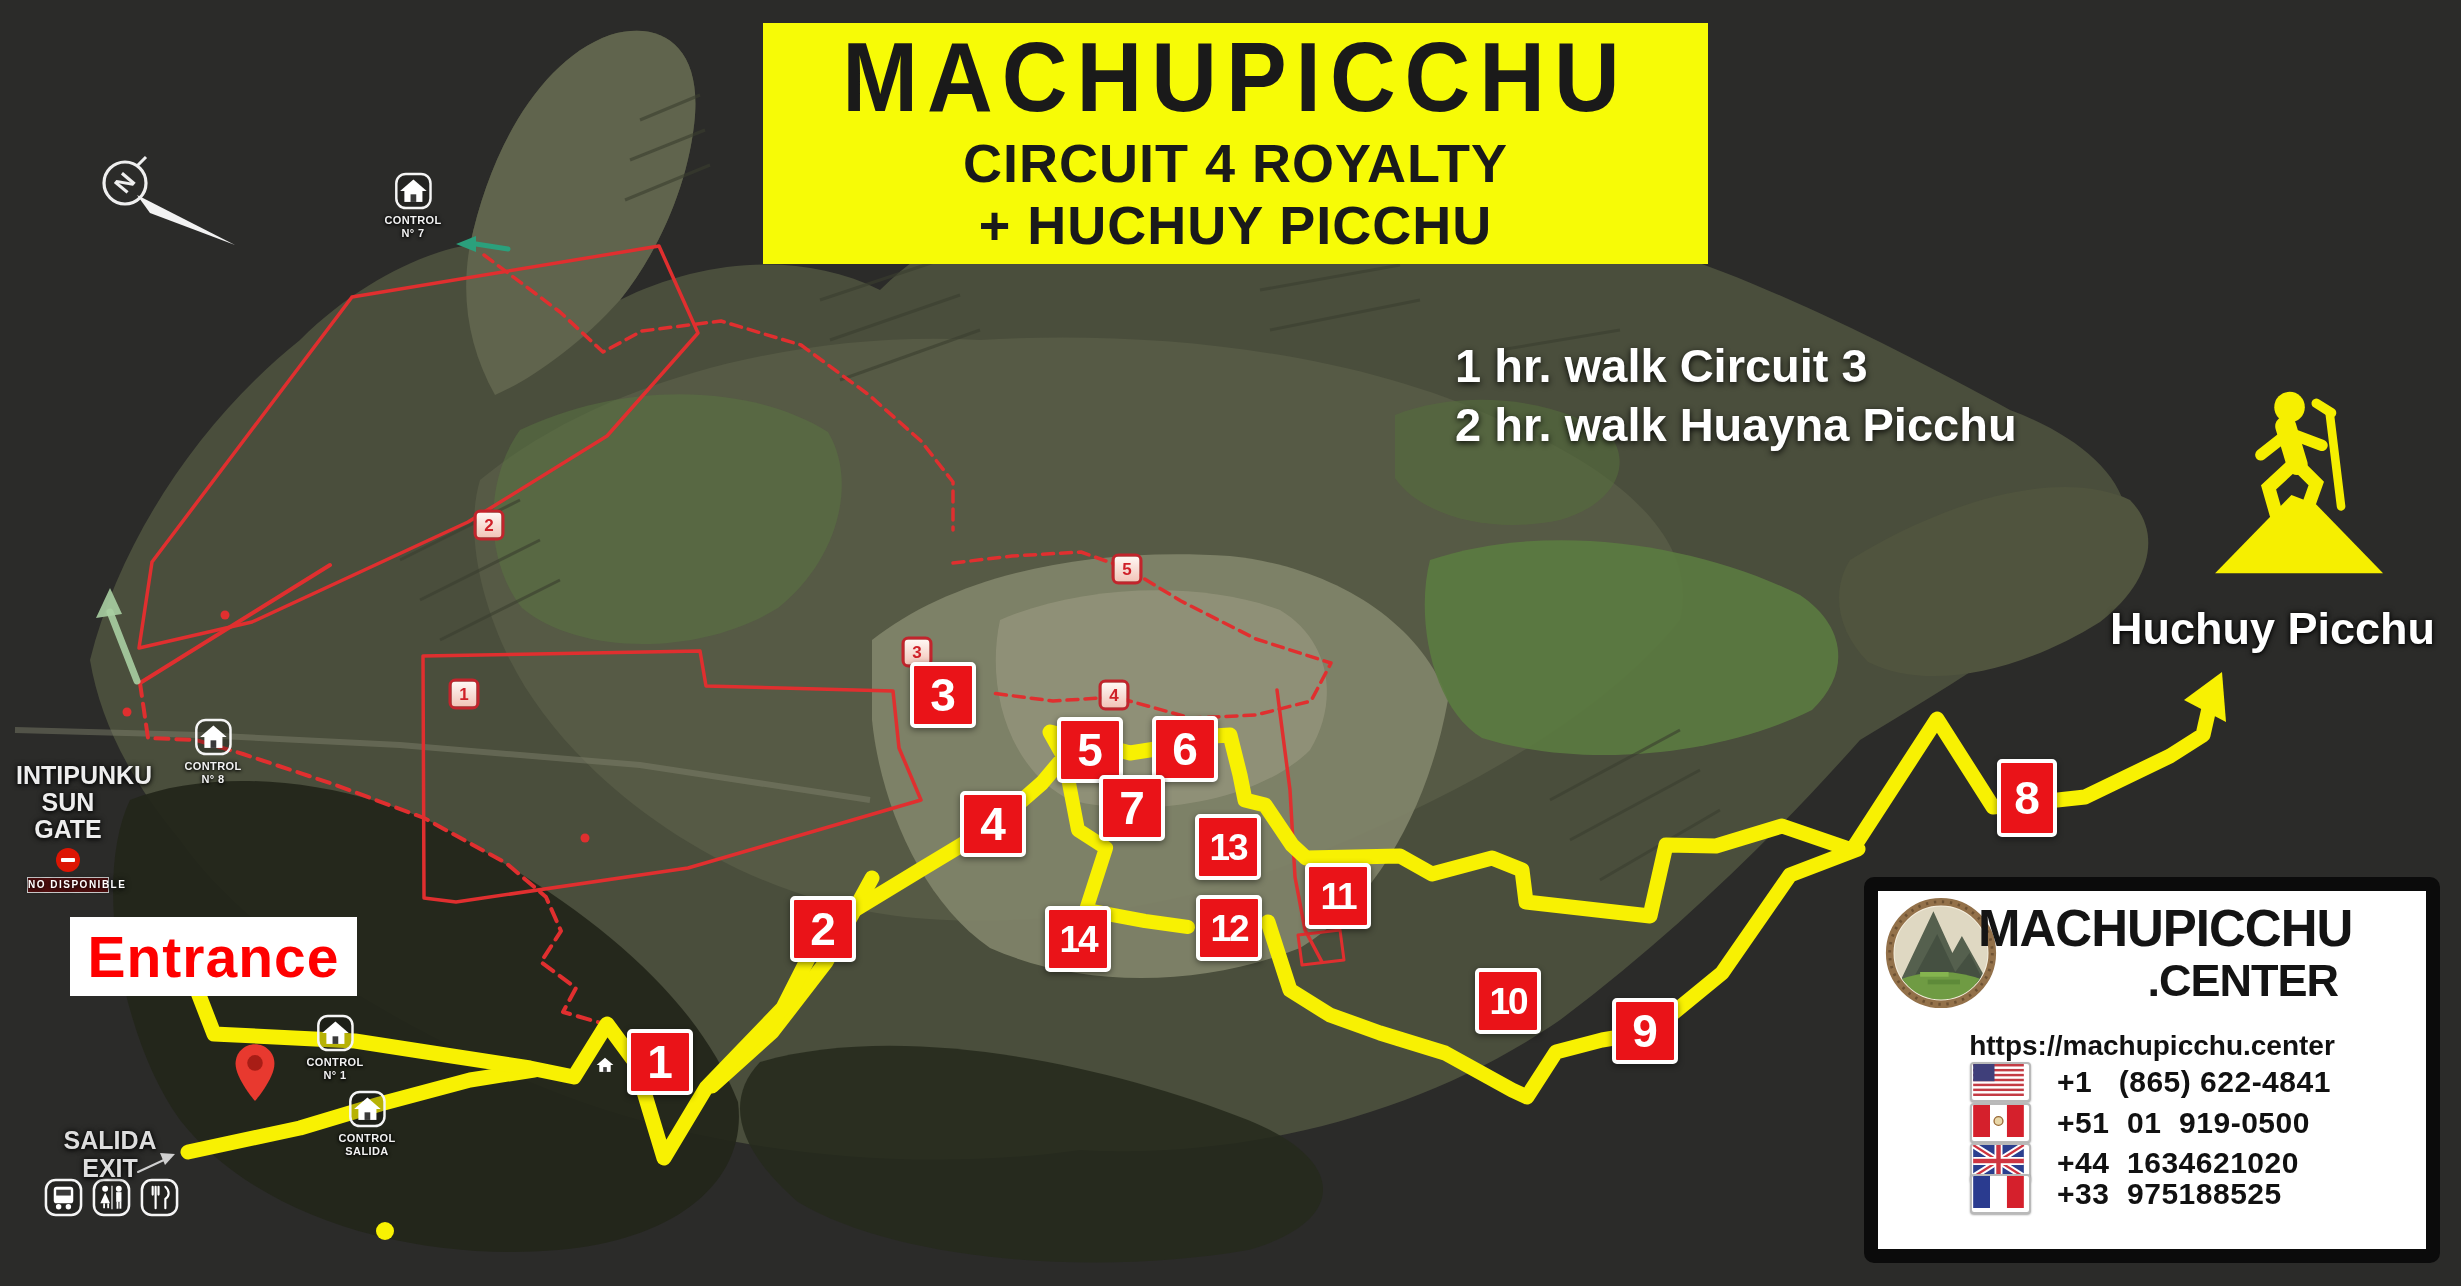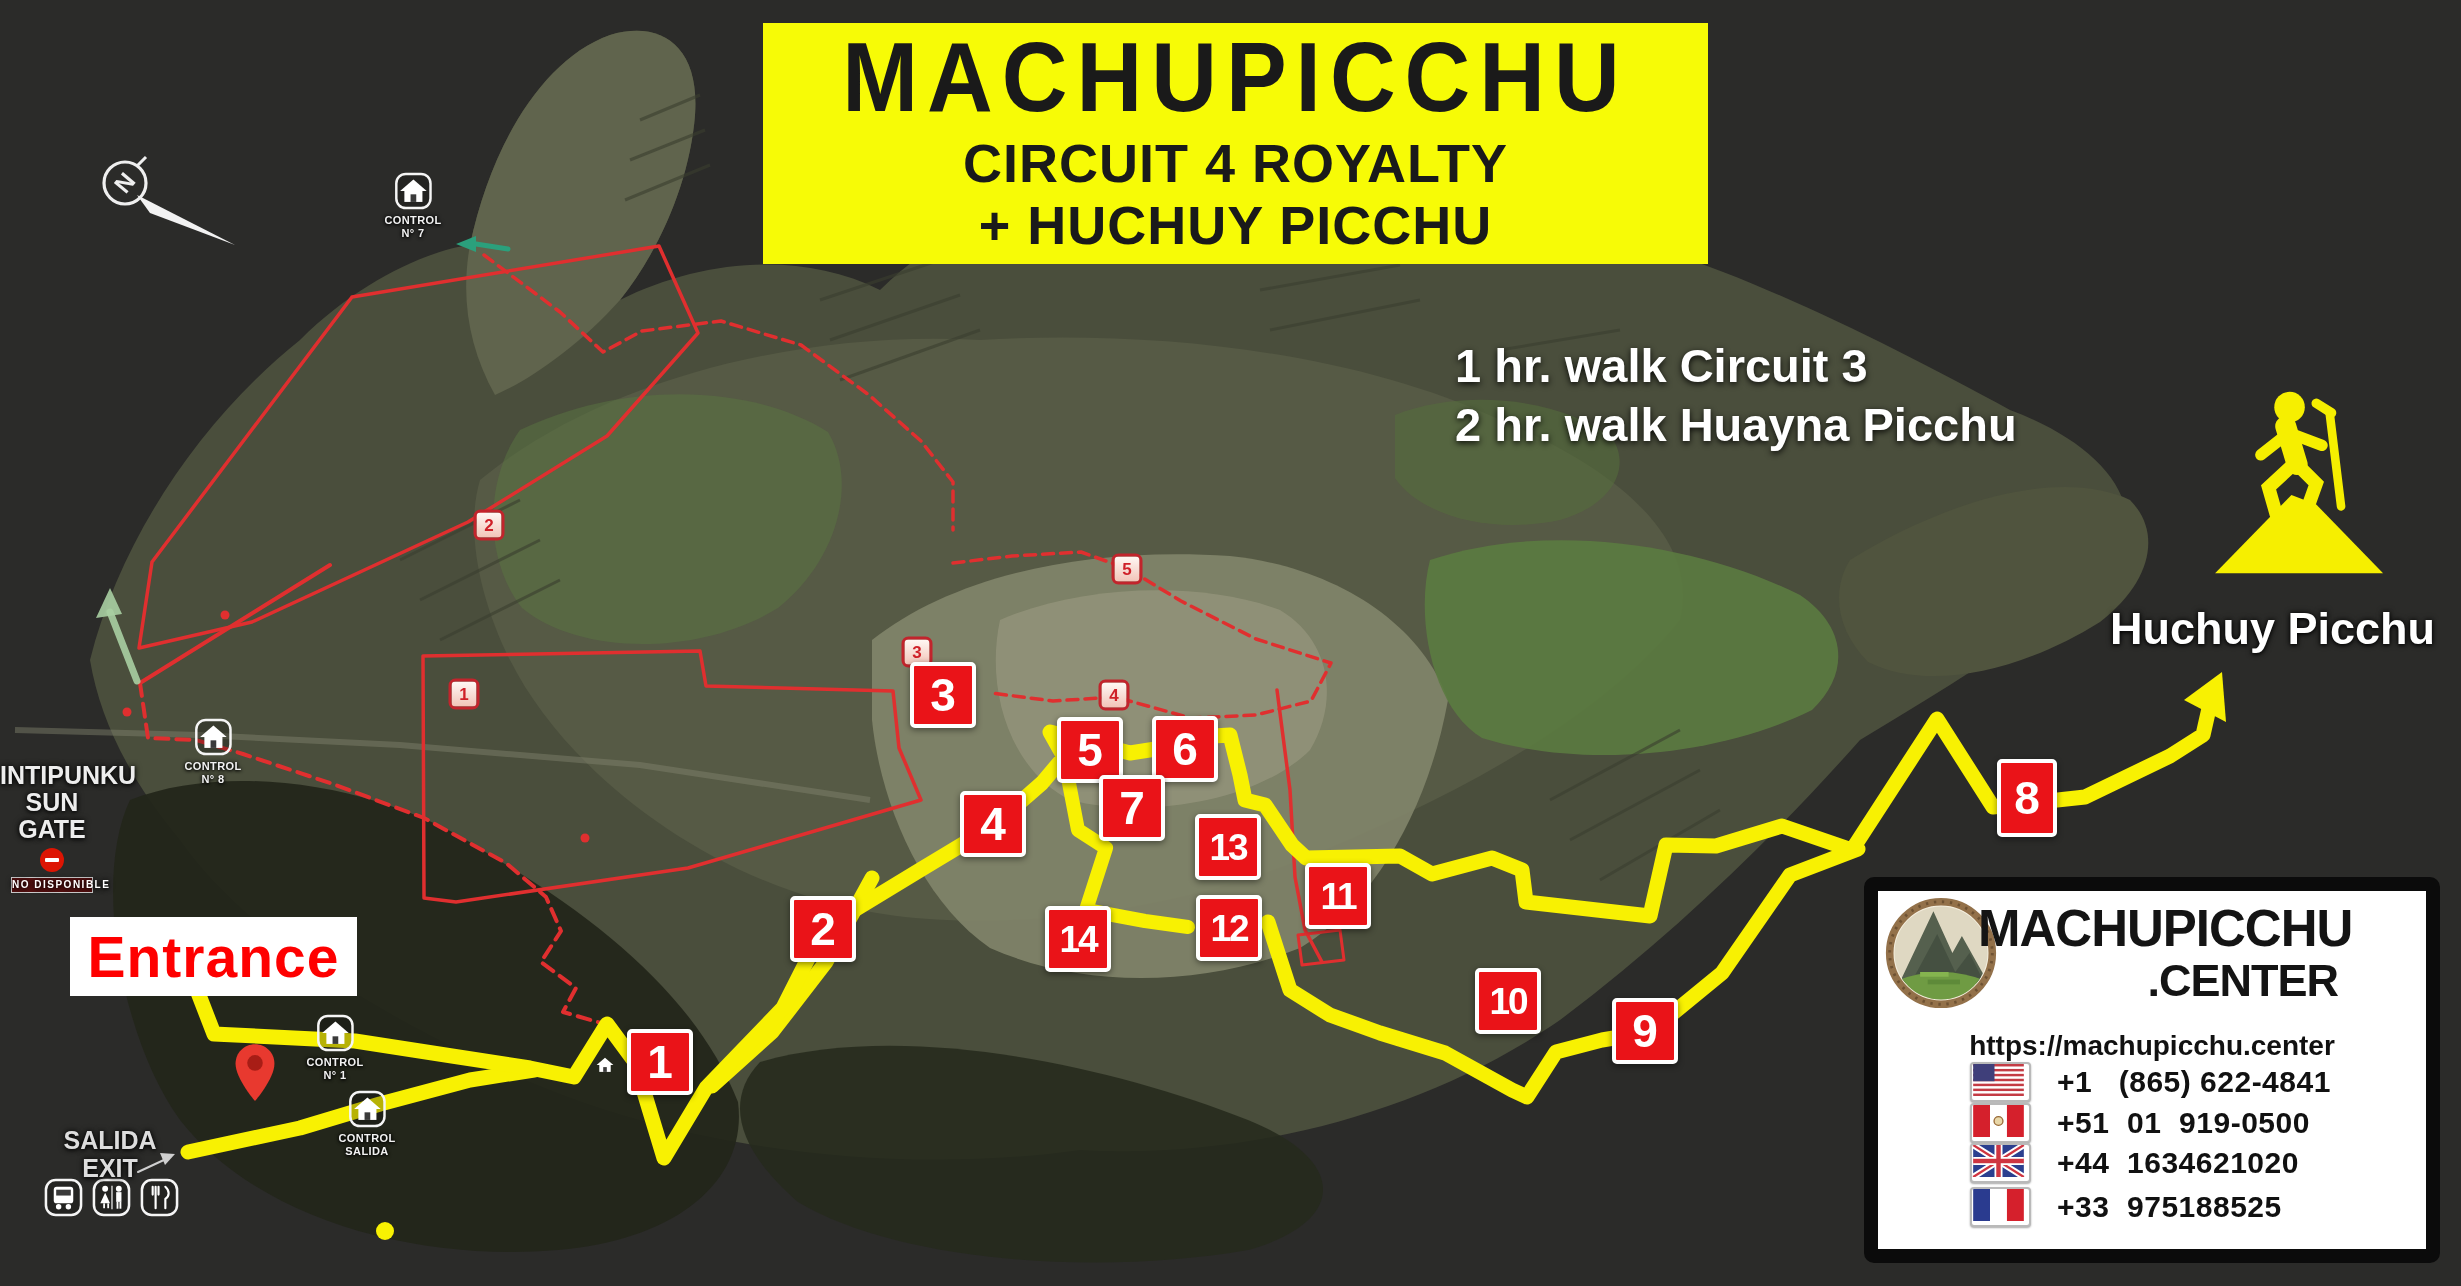--- a/index.html
+++ b/index.html
@@ -20,21 +20,21 @@
          border-radius:7px;background:linear-gradient(180deg,#fff8f4,#f2c4b8);color:#cf2028;font-weight:bold;
          font-size:17px;display:flex;align-items:center;justify-content:center;z-index:25;}
 
   .control{position:absolute;transform:translate(-50%,0);text-align:center;z-index:20;color:#f2f2f2;}
   .control .ctl-label{font-size:11px;font-weight:bold;letter-spacing:.4px;line-height:1.15;
                       text-shadow:0 1px 3px #000,0 0 4px #000;white-space:nowrap;}
 
   .place-label{position:absolute;color:#ededed;font-weight:bold;text-align:center;z-index:22;
                text-shadow:0 1px 4px rgba(0,0,0,.95),0 0 6px rgba(0,0,0,.7);}
   #puente-label{left:343px;top:228px;width:140px;font-size:23px;line-height:1.1;}
-  #intipunku{left:0px;top:762px;width:104px;font-size:25px;line-height:1.08;}
+  #intipunku{left:16px;top:762px;width:104px;font-size:25px;line-height:1.08;}
   #noentry{margin:5px auto 0 auto;width:24px;height:24px;border-radius:50%;background:#dd1503;
            display:flex;align-items:center;justify-content:center;}
   #noentry .bar{width:14px;height:4.5px;background:#fff;border-radius:1px;}
   #nodisp{margin:5px auto 0 auto;width:80px;border:1.5px solid #cfcfcf;background:rgba(92,14,14,.88);
           color:#fff;font-size:10px;font-weight:bold;letter-spacing:1.5px;padding:1.5px 0;white-space:nowrap;}
   #salida-label{left:58px;top:1126px;width:104px;font-size:25px;line-height:1.12;color:#ddd;}
   #huchuy-label{left:2100px;top:603px;width:345px;font-size:45px;color:#fff;z-index:40;}
 
   #compass{position:absolute;left:93px;top:150px;z-index:20;}
   #pin{position:absolute;left:234px;top:1042px;z-index:28;}
@@ -340,21 +340,21 @@
               <path d="M0 0 L57 36 M57 0 L0 36" stroke="#fff" stroke-width="7"></path>
               <path d="M0 0 L57 36 M57 0 L0 36" stroke="#cf3541" stroke-width="2.6"></path>
               <rect x="24" width="9" height="36" fill="#fff"></rect>
               <rect y="13.5" width="57" height="9" fill="#fff"></rect>
               <rect x="26" width="5" height="36" fill="#cf3541"></rect>
               <rect y="15.5" width="57" height="5" fill="#cf3541"></rect>
             </svg>
           </div>
           <div class="phone-num">+44  1634621020</div>
         </div>
-        <div class="phone-row" style="top: 296px;">
+        <div class="phone-row" style="top: 283px;">
           <div class="flag">
             <svg width="53" height="32" viewBox="0 0 57 36">
               <rect width="19" height="36" fill="#2a3b8f"></rect>
               <rect x="19" width="19" height="36" fill="#fff"></rect>
               <rect x="38" width="19" height="36" fill="#d5202c"></rect>
             </svg>
           </div>
           <div class="phone-num">+33  975188525</div>
         </div>
       </div>

